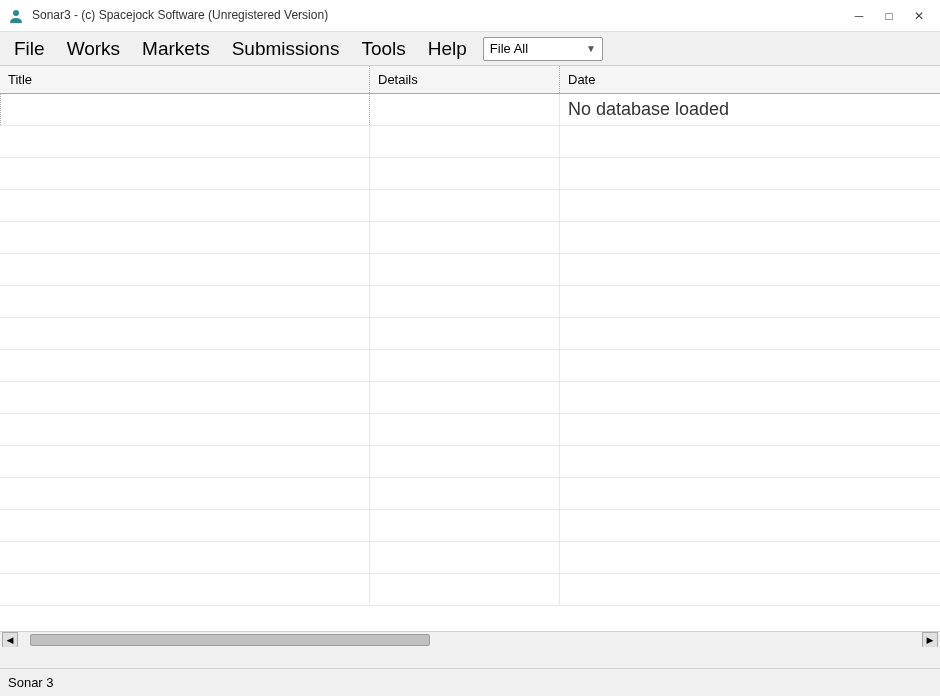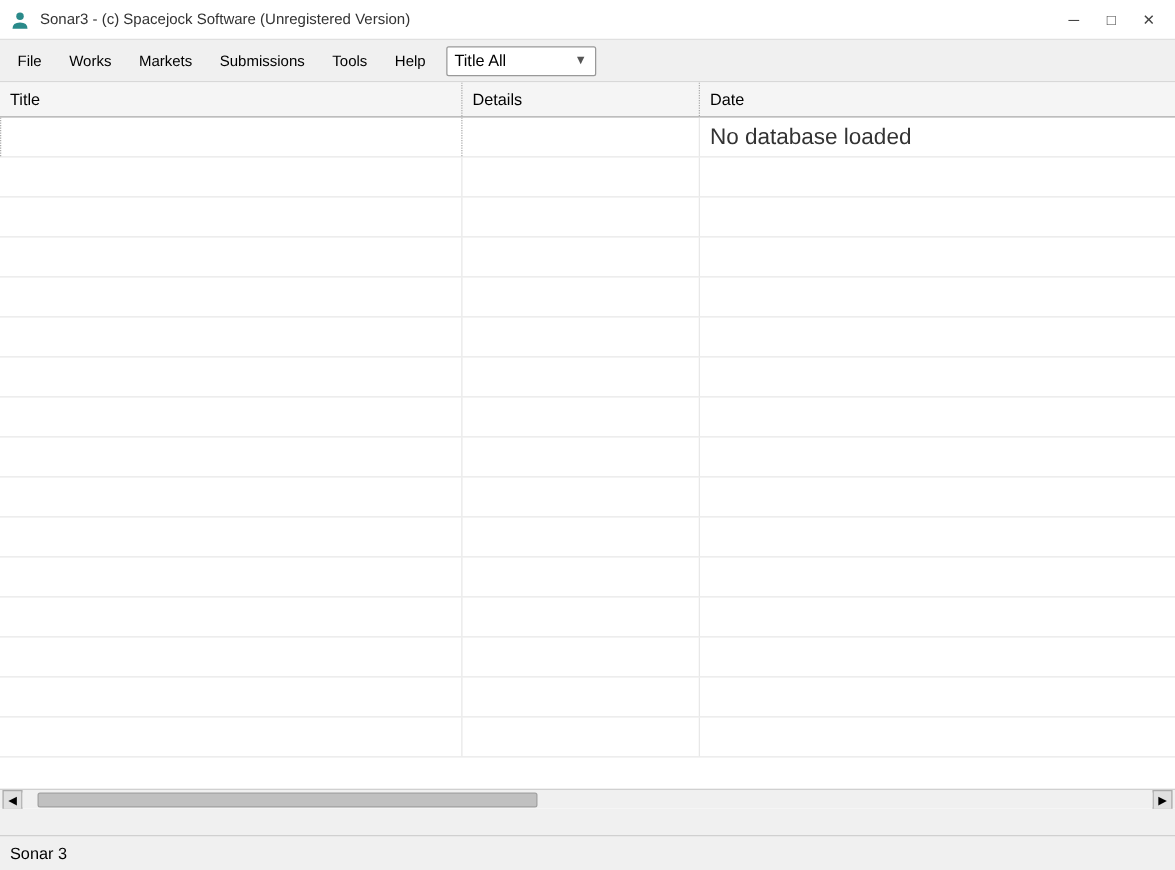--- a/index.html
+++ b/index.html
@@ -67,21 +67,21 @@
       background: #f0f0f0;
       padding: 4px 4px;
       height: 34px;
       border-bottom: 1px solid #d0d0d0;
       gap: 2px;
     }
 
     .menu-item {
       padding: 3px 10px;
       cursor: pointer;
-      font-size: 12px;
+      font-size: 19px;
       border-radius: 2px;
     }
 
     .show-all-dropdown {
       display: flex;
       align-items: center;
       margin-left: 4px;
       border: 1px solid #999;
       background: #fff;
       padding: 2px 6px;
@@ -250,21 +250,21 @@
 </div>
 
 <div class="menu-bar">
   <div class="menu-item">File</div>
   <div class="menu-item">Works</div>
   <div class="menu-item">Markets</div>
   <div class="menu-item">Submissions</div>
   <div class="menu-item">Tools</div>
   <div class="menu-item">Help</div>
   <div class="show-all-dropdown">
-    <span>Title All</span>
+    <span>File All</span>
     <span class="dropdown-arrow">▼</span>
   </div>
 </div>
 
 <div class="main-content">
   <div class="data-table">
 
     <div class="table-header">
       <div class="col-header">Title</div>
       <div class="col-header">Details</div>

